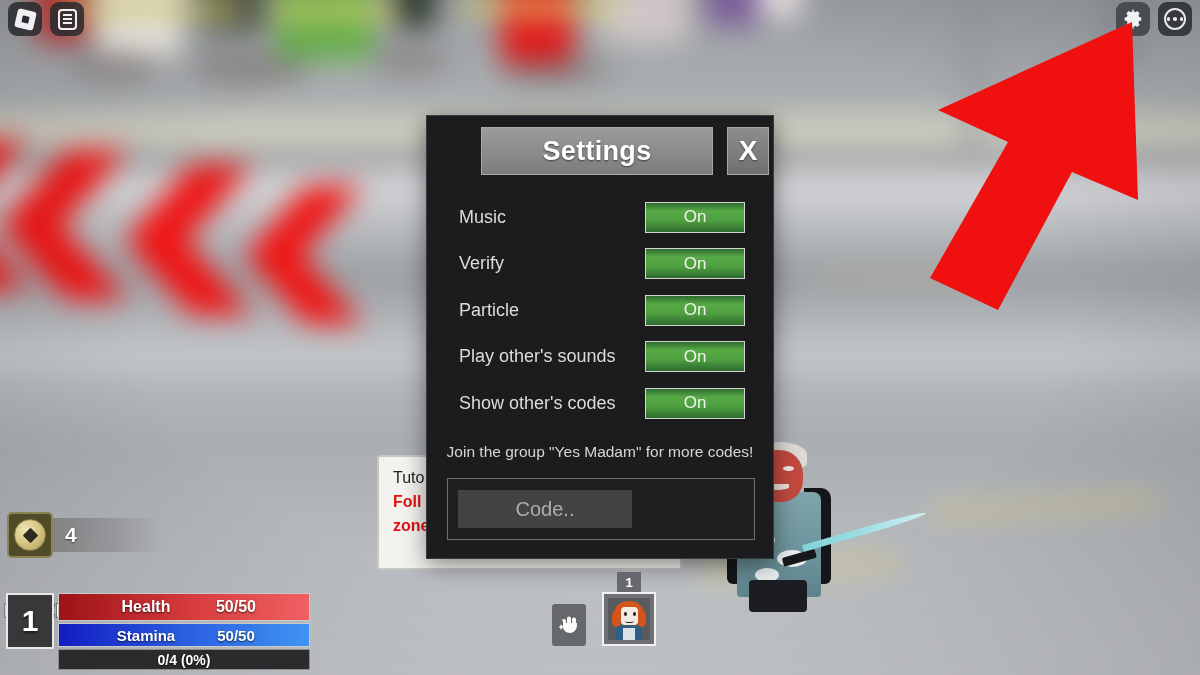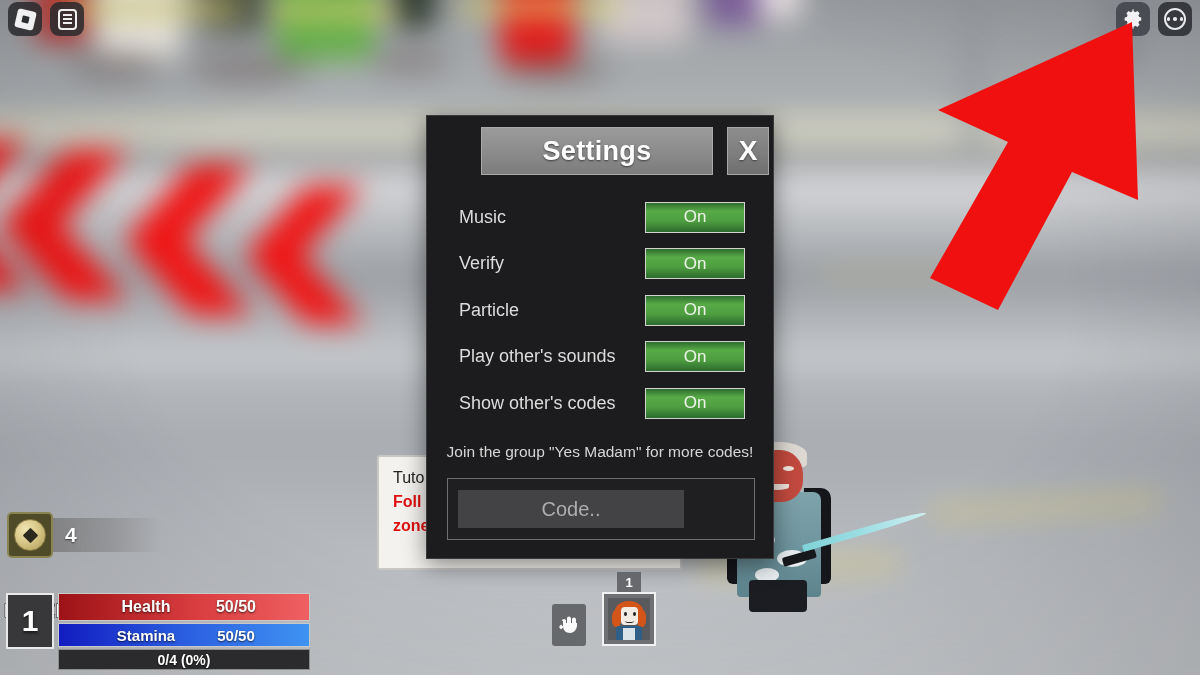--- a/index.html
+++ b/index.html
@@ -230,21 +230,21 @@
   }
   .group-note {
     position: absolute; left: 0; top: 327px; width: 100%;
     text-align: center; color: #d6d6d6; font-size: 15.5px;
   }
   .code-panel {
     position: absolute; left: 20px; top: 362px; width: 308px; height: 62px;
     border: 1px solid #6f6f72; background: #1f1f21;
   }
   .code-input {
-    position: absolute; left: 10px; top: 11px; width: 226px; height: 38px;
+    position: absolute; left: 10px; top: 11px; width: 174px; height: 38px;
     background: #434346; border: none;
     color: #adadb0; font-family: "Liberation Sans", sans-serif;
     font-size: 20px; text-align: center; outline: none; cursor: text;
   }
   .code-input::placeholder { color: #adadb0; opacity: 1; }
   .verify-btn {
     position: absolute; left: 212px; top: 11px; width: 86px; height: 38px;
     background: linear-gradient(180deg, #a02f9e 0%, #c251c0 45%, #b645b4 70%, #8e2a8c 100%);
     border: 1px solid #c9a0c8;
     display: flex; align-items: center; justify-content: center;

